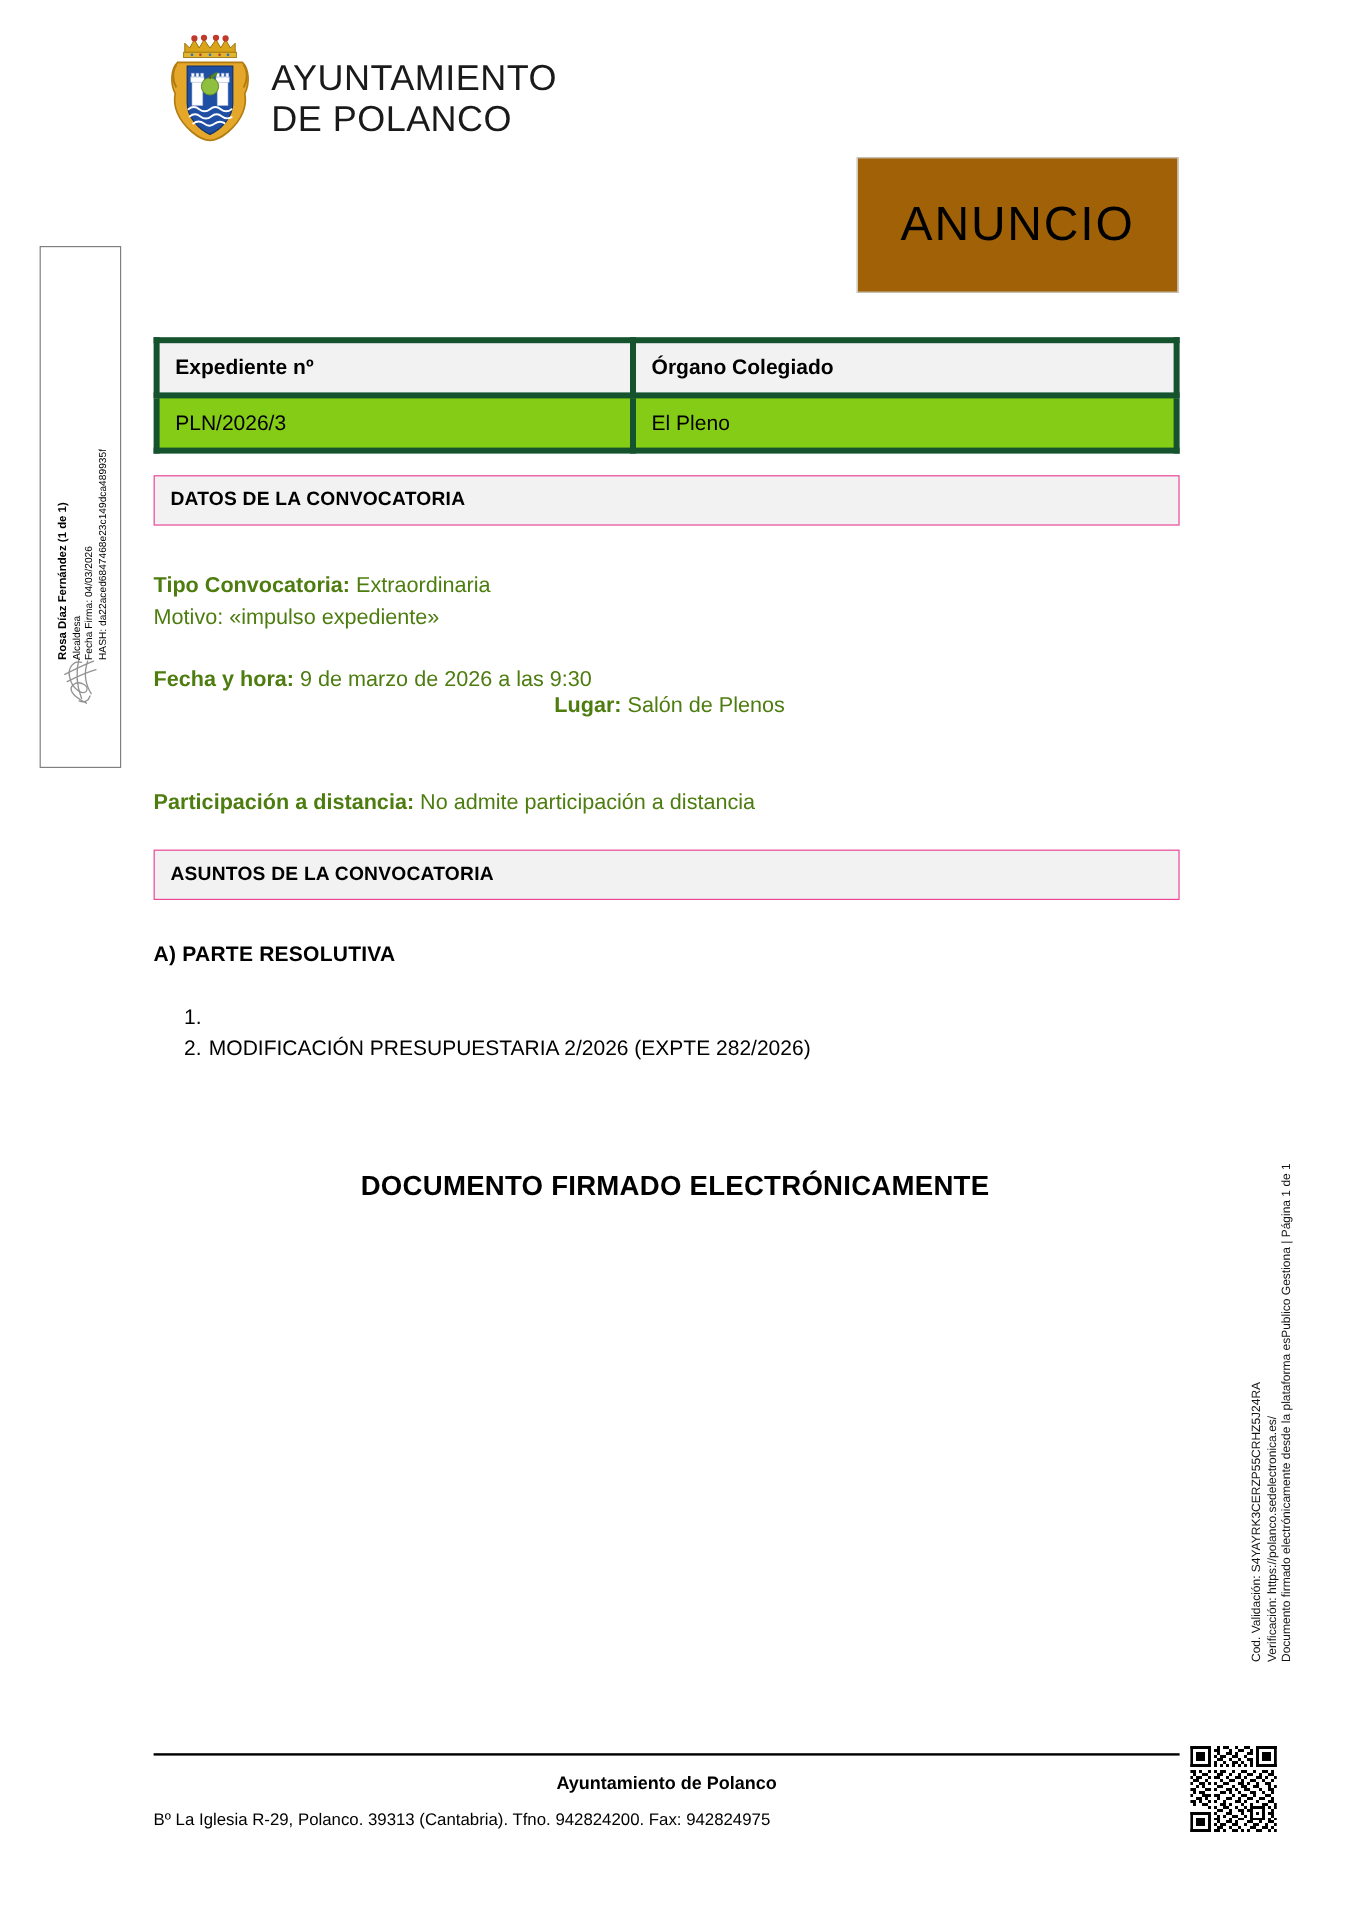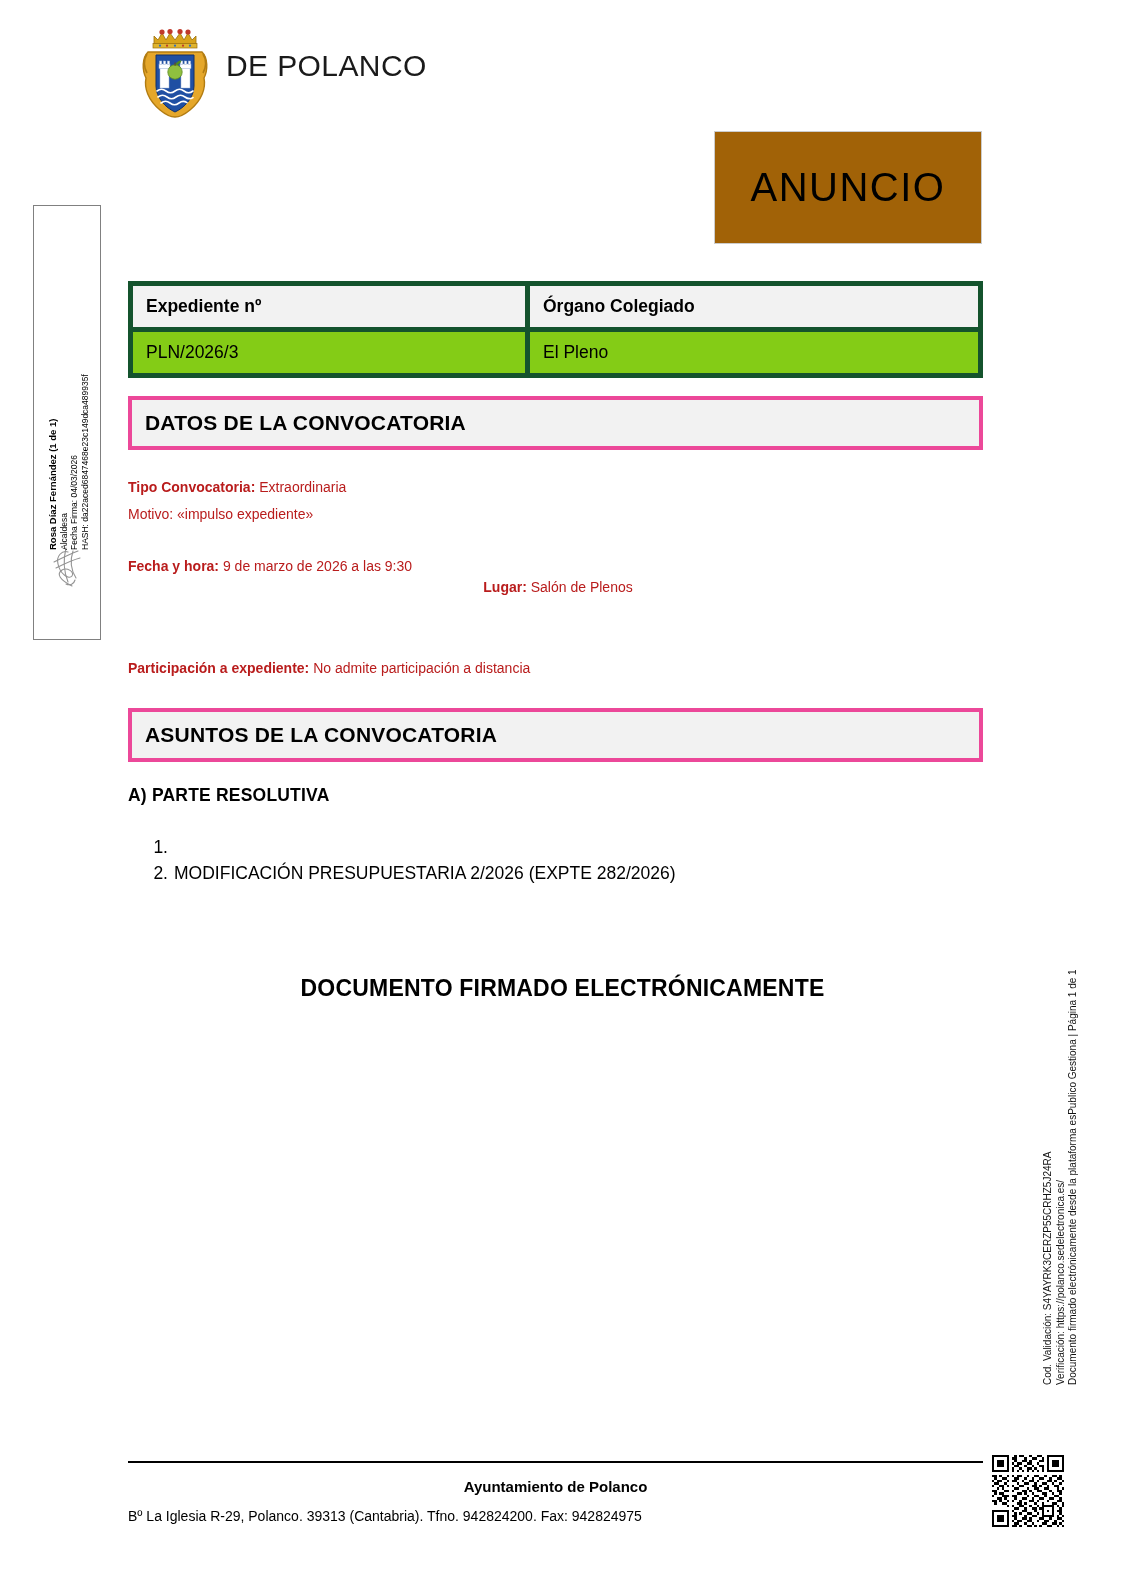--- a/index.html
+++ b/index.html
@@ -88,37 +88,37 @@
   }
   .col-a { width: 366px; }
 
   
   .band {
     position: absolute;
     left: 128px;
     width: 855px;
     box-sizing: border-box;
     background: #f2f2f2;
-    border: 4px solid #ec4899;
+    border: 1px solid #ec4899;
     font-weight: bold;
-    font-size: 21px;
+    font-size: 16px;
     padding: 11px 13px;
     letter-spacing: 0.2px;
   }
   #band-datos { top: 396px; }
   #band-asuntos { top: 708px; }
 
   
   .para {
     position: absolute;
     left: 128px;
     width: 860px;
-    font-size: 14px;
+    font-size: 18px;
     line-height: 27px;
-    color: #b91c1c;
+    color: #4d7c0f;
   }
   .para b { font-weight: bold; }
   #p-tipo { top: 474px; }
   #p-fecha { top: 553px; }
   #p-lugar { top: 574px; text-align: center; }
   #p-part { top: 655px; }
 
   #heading-a {
     position: absolute;
     left: 128px;
@@ -306,20 +306,21 @@
       <rect x="36.5" y="38.5" width="1.1" height="3.4" fill="#6b4a1b"></rect>
 
       <g stroke="#ffffff" stroke-width="1.6" fill="none" stroke-linecap="round">
         <path d="M19 67 q4.5 -3.5 9 0 q4.5 3.5 9 0 q4.5 -3.5 9 0 q4.5 3.5 9 0"></path>
         <path d="M20 73 q4.5 -3.5 9 0 q4.5 3.5 9 0 q4.5 -3.5 9 0 q4 3 8 0.6"></path>
         <path d="M23 79 q4.5 -3.5 9 0 q4.5 3.5 9 0 q4 -3 8 -0.4"></path>
       </g>
     </svg>
 
     <div id="logo-text">
+      <span class="logo-line">AYUNTAMIENTO</span>
       <span class="logo-line">DE POLANCO</span>
     </div>
   </div>
 
   <div id="anuncio-box">
     <span class="label">ANUNCIO</span>
   </div>
 
   <table id="exp-table">
     <tbody>
@@ -348,21 +349,21 @@
     <b>Fecha y hora:</b>
     <span>9 de marzo de 2026 a las 9:30</span>
   </div>
 
   <div class="para" id="p-lugar">
     <b>Lugar:</b>
     <span>Salón de Plenos</span>
   </div>
 
   <div class="para" id="p-part">
-    <b>Participación a expediente:</b>
+    <b>Participación a distancia:</b>
     <span>No admite participación a distancia</span>
   </div>
 
   <div class="band" id="band-asuntos">ASUNTOS DE LA CONVOCATORIA</div>
 
   <div id="heading-a">A) PARTE RESOLUTIVA</div>
 
   <ol id="asuntos-list">
     <li>
       <span class="num">1.</span>

